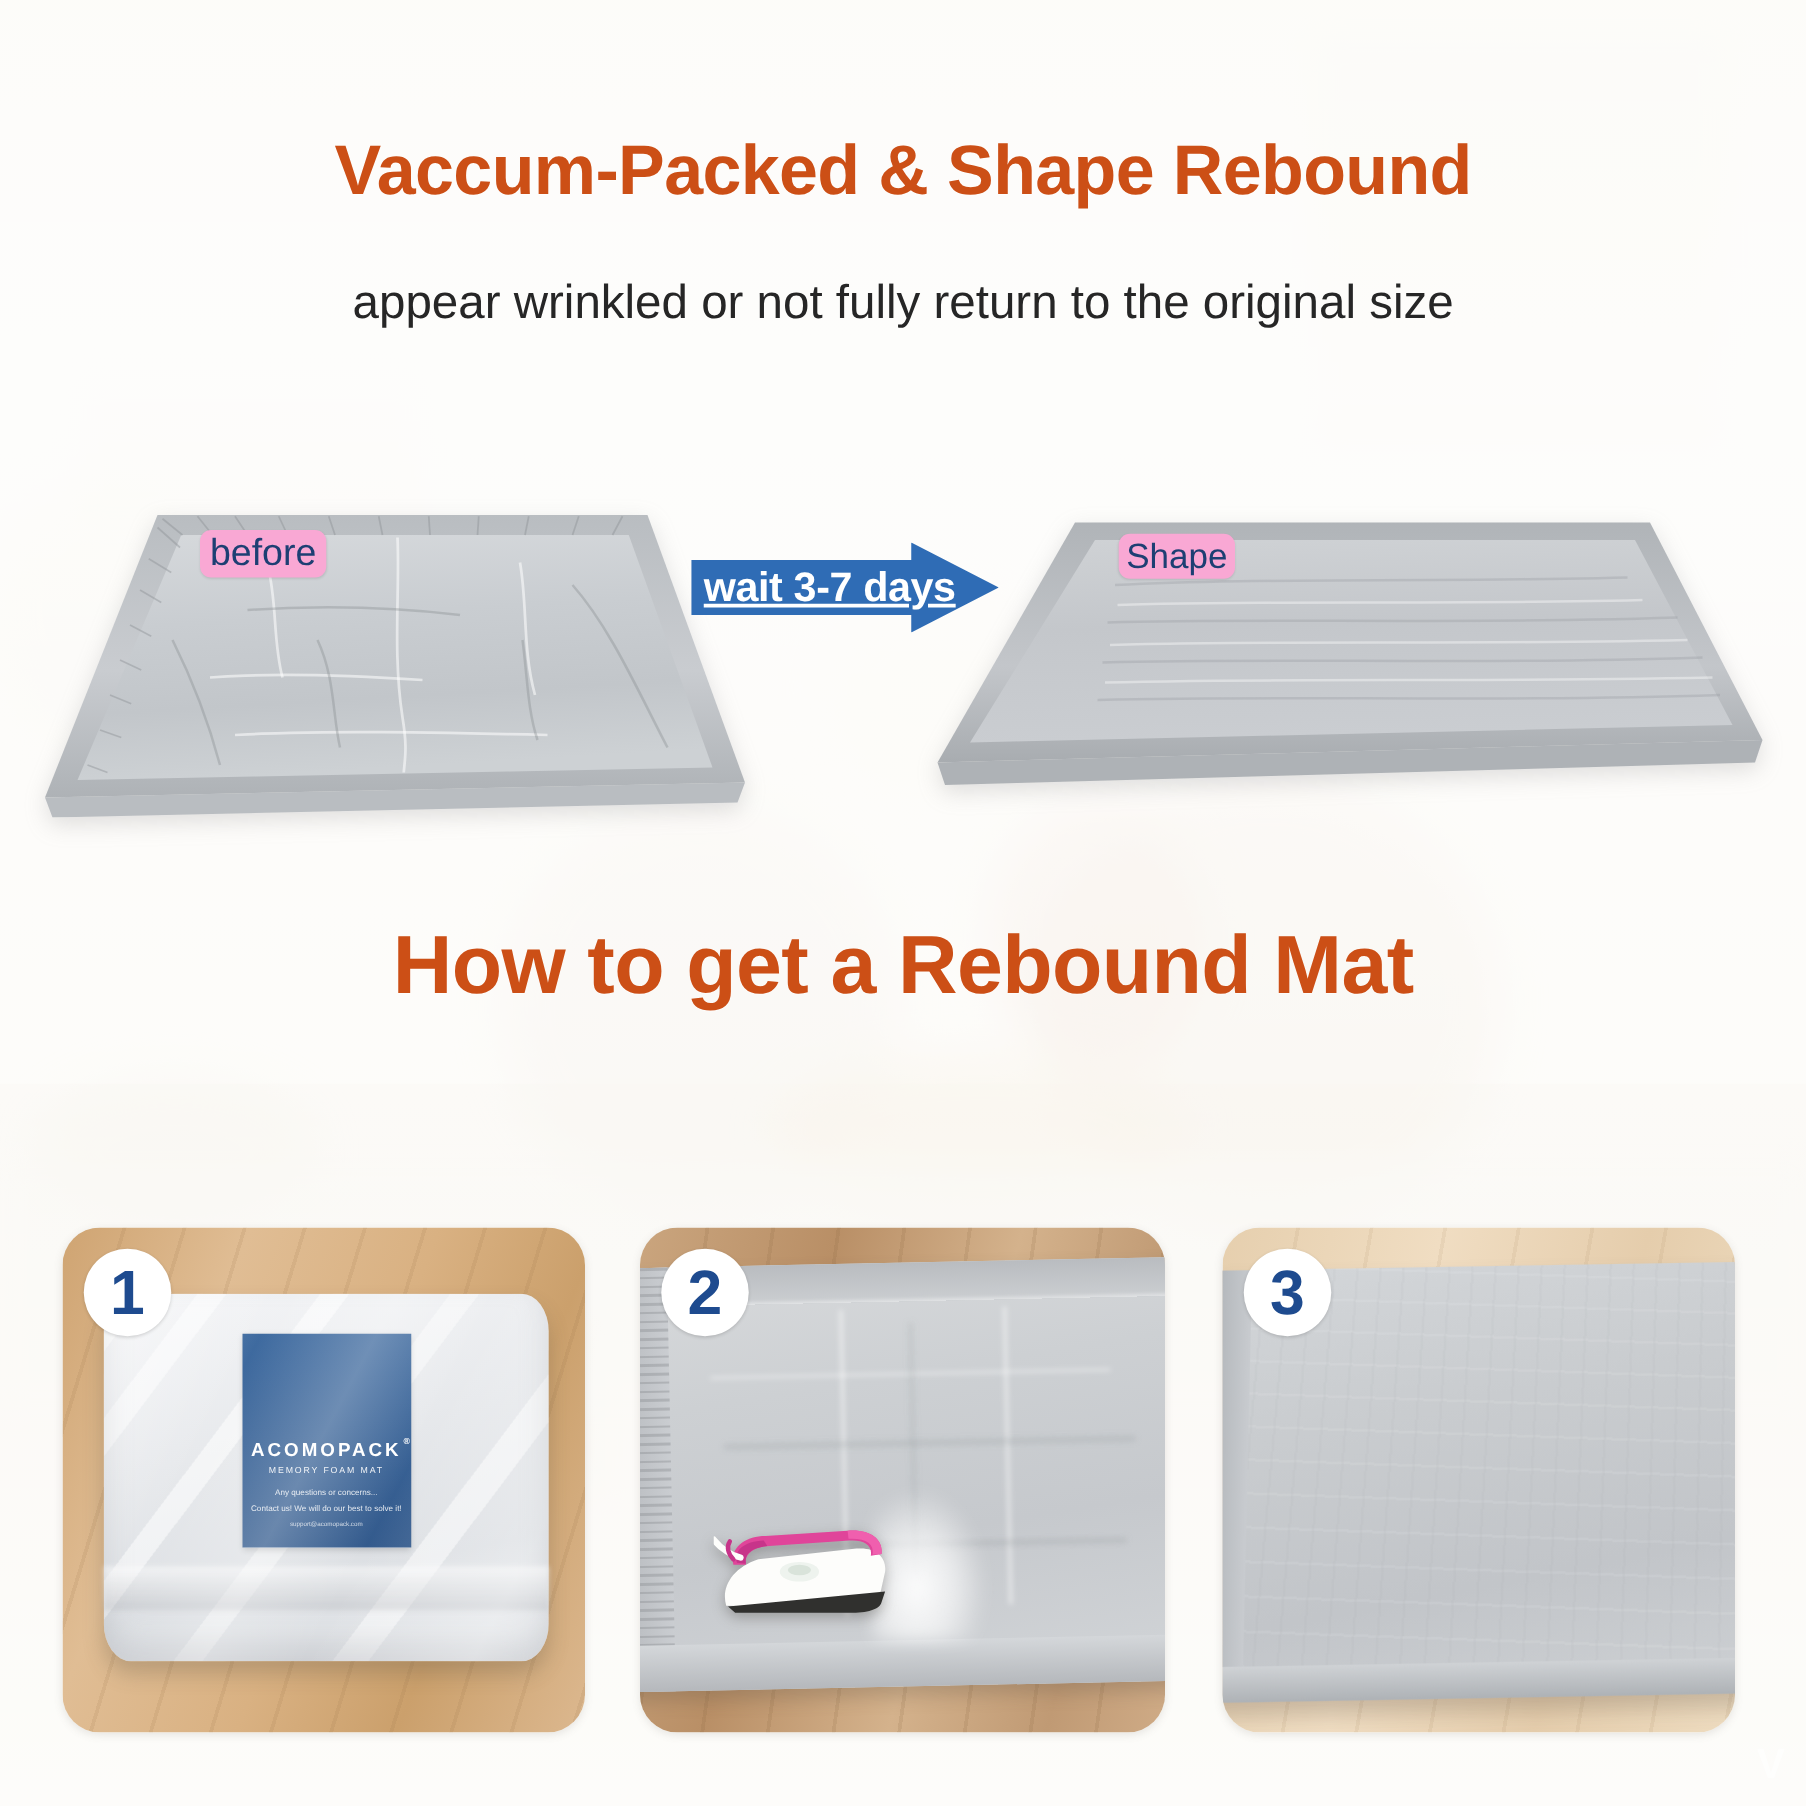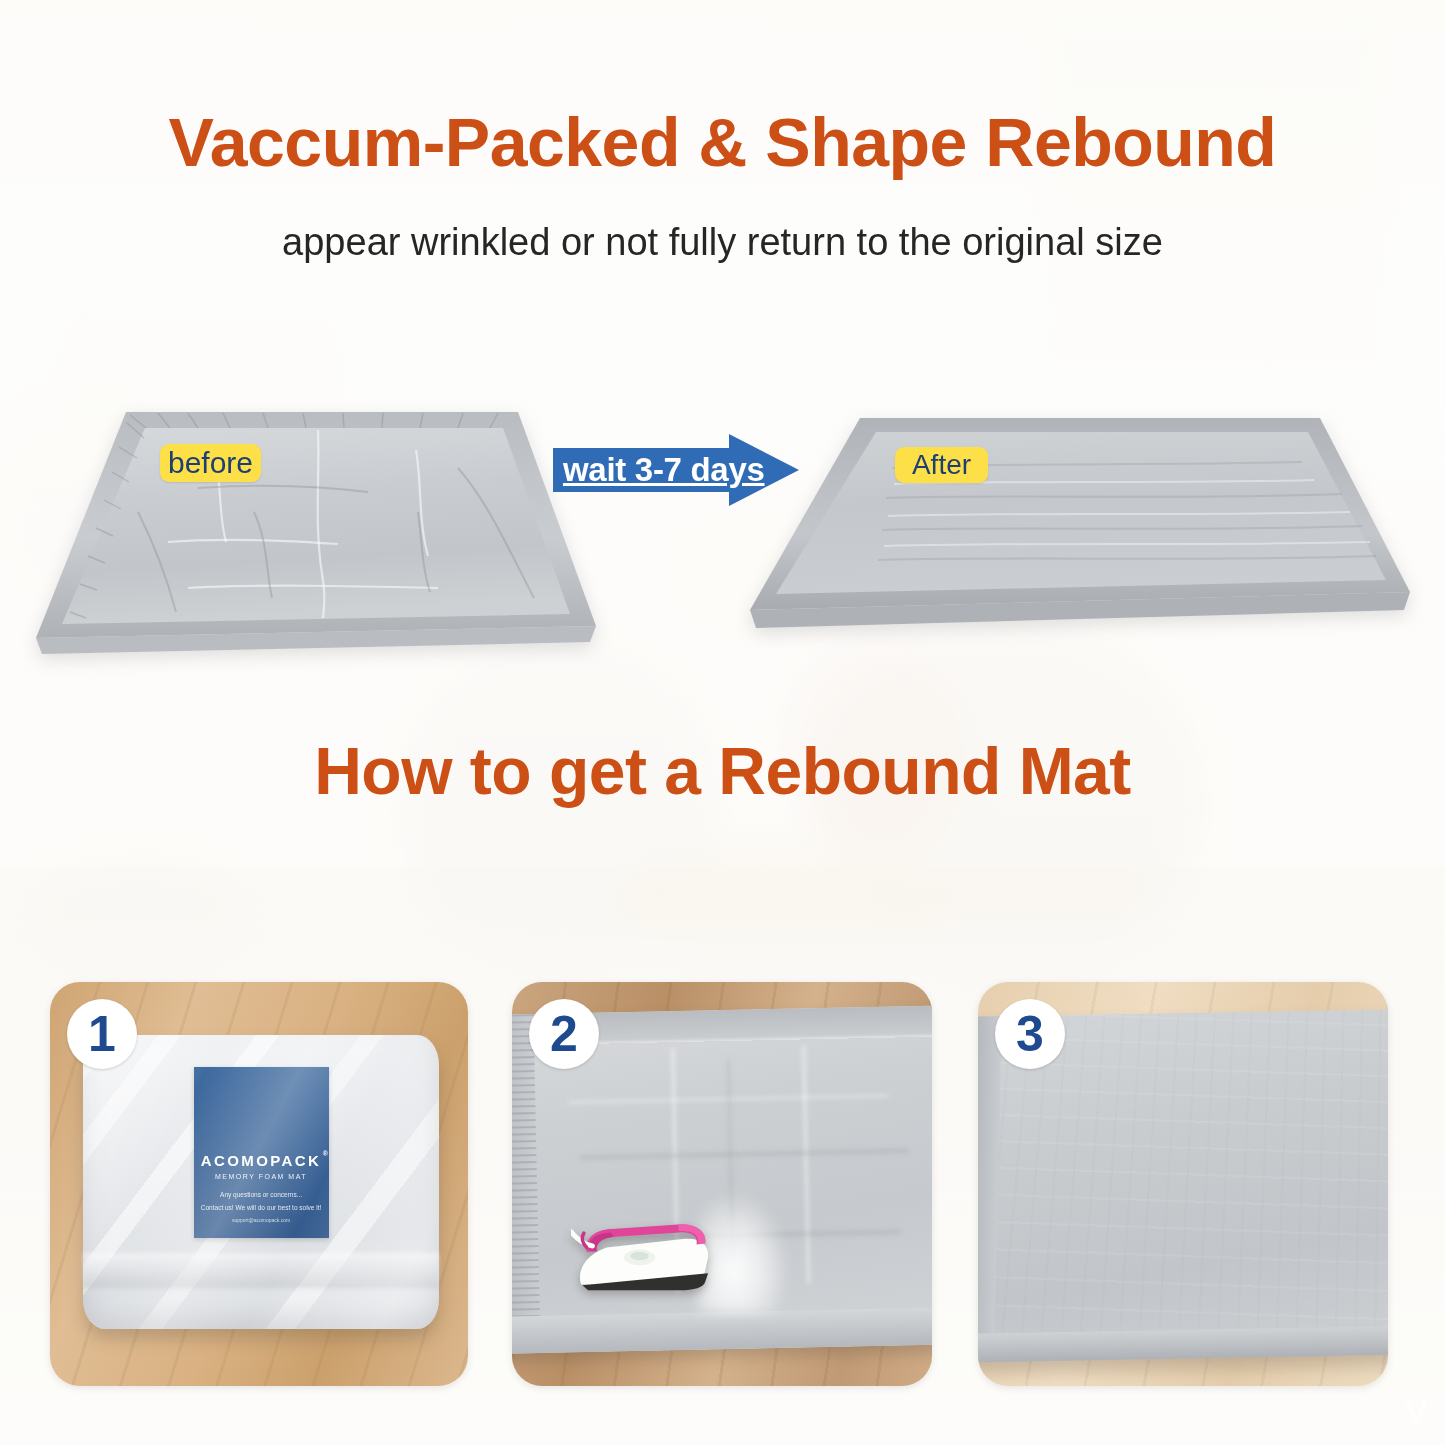--- a/index.html
+++ b/index.html
@@ -25,44 +25,43 @@
   .bg-veil2{ position:absolute; inset:0; background:rgba(253,252,250,.42); }
 
   
   .wrap{ position:relative; z-index:5; width:1445px; height:1445px; }
 
   .headline{
     position:absolute; left:0; width:100%; text-align:center;
     color:#cc4f16; font-weight:bold; letter-spacing:-.5px;
     text-shadow:0 1px 0 rgba(255,255,255,.5);
   }
-  #h1-title{ top:103px; font-size:68px; }
+  #h1-title{ top:103px; font-size:56px; }
   #h2-title{ top:733px; font-size:66px; }
 
   .subline{
     position:absolute; left:0; width:100%; text-align:center;
     color:#262626; font-weight:normal;
   }
   #h1-sub{ top:214px; font-size:38px; line-height:56px; padding:0 90px; }
   #h2-sub{ top:848px; font-size:38px; line-height:52px; padding:0 30px; }
 
   
   .mat-stage{ position:absolute; }
   #mat-before-stage{ left:18px;  top:392px; width:620px; height:262px; }
   #mat-after-stage { left:742px; top:396px; width:680px; height:240px; }
 
   .mat-svg{ width:100%; height:100%; display:block;
     filter:drop-shadow(0 6px 9px rgba(120,120,125,.22)); }
 
   .pill{
-    position:absolute; background:#fde047; color:#1d3f73;
+    position:absolute; background:#f9a8d4; color:#1d3f73;
     border-radius:9px; font-weight:normal; line-height:1;
     display:flex; align-items:center; justify-content:center;
     box-shadow:0 1px 2px rgba(0,0,0,.10);
-    margin-top:20px;
   }
   #label-before{ left:160px; top:424px; width:101px; height:38px; font-size:30px; }
   #label-after { left:895px; top:427px; width:93px;  height:36px; font-size:28px; }
 
   
   #arrow-wait{ position:absolute; left:553px; top:434px; width:246px; height:72px; }
   #arrow-wait svg{ display:block; width:100%; height:100%; }
   #arrow-label{
     position:absolute; left:563px; top:446px; width:215px; height:48px;
     color:#ffffff; font-size:33px; font-weight:bold; line-height:48px;
@@ -295,21 +294,21 @@
         <path d="M136,164 C290,160 450,166 634,160"></path>
       </g>
       <g fill="none" stroke="rgba(255,255,255,.40)" stroke-width="2">
         <path d="M152,88 C270,84 420,88 572,84"></path>
         <path d="M146,120 C280,116 430,120 608,116"></path>
         <path d="M142,150 C290,146 450,150 628,146"></path>
       </g>
       <polygon points="8,214 668,196 662,214 14,232" fill="#aeb2b6"></polygon>
     </svg>
   </div>
-  <div class="pill" id="label-after">After</div>
+  <div class="pill" id="label-after">Shape</div>
 
   <div class="headline" id="h2-title">How to get a Rebound Mat</div>
 
   <div class="panel" id="panel-1">
     <div class="panel-art">
       <div class="wood-a"></div>
       <div class="pkg">
         <div class="pkg-fold"></div>
         <div class="pkg-label">
           <div class="pkg-brand">

